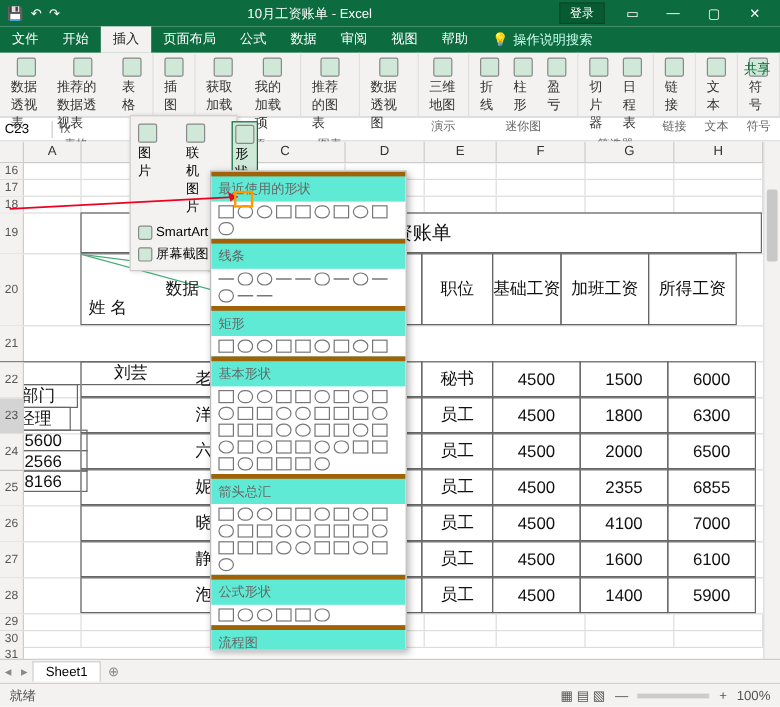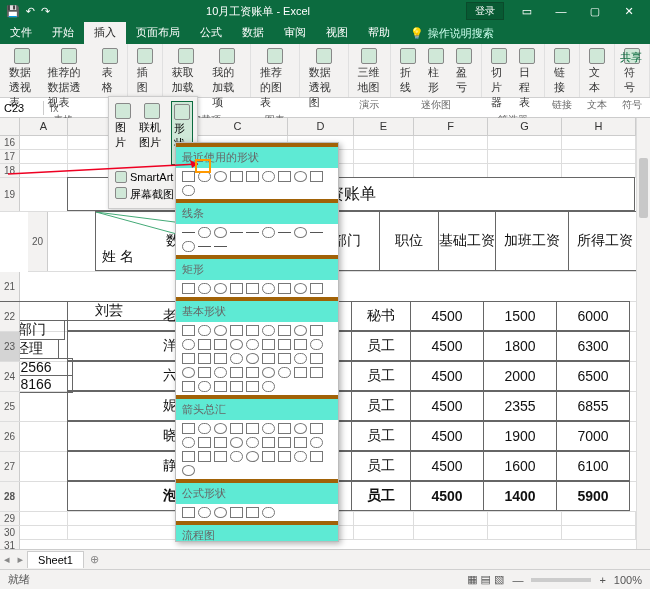--- a/index.html
+++ b/index.html
@@ -55,24 +55,24 @@
 .sp-row{display:flex;flex-wrap:wrap;gap:3px;padding:3px 6px}
 .sp-shape{width:13px;height:11px;border:1px solid #777;background:#fff}
 .sp-shape.round{border-radius:6px}
 .sp-shape.circ{border-radius:50%}
 .sp-shape.line{border:none;border-top:1px solid #555;height:1px;margin-top:5px}
 .sp-highlight{position:absolute;left:195px;top:159px;width:16px;height:14px;border:2px solid #f90;z-index:60}
 .redarrow{position:absolute;left:8px;top:170px;width:196px;height:2px;z-index:55}
 .redarrow svg{overflow:visible}
 
 .illupanel{position:absolute;left:108px;top:96px;width:90px;background:#f3f2f1;border:1px solid #ccc;padding:4px;z-index:40;box-shadow:1px 1px 4px rgba(0,0,0,.2)}
-.illupanel .row{display:flex;gap:4px;margin-bottom:4px}
+.illupanel .row{display:flex;gap:20px;margin-bottom:4px}
 .illupanel .ibtn{display:flex;flex-direction:column;align-items:center;font-size:9px;gap:1px;padding:2px;cursor:pointer}
 .illupanel .ibtn.on{background:#d0e8d8;border:1px solid #0c6b3f}
-.illupanel .side{display:flex;align-items:flex-start;gap:3px;font-size:9px;padding:2px}
+.illupanel .side{display:flex;align-items:center;gap:3px;font-size:9px;padding:2px}
 .vsb{position:absolute;right:0;top:118px;bottom:40px;width:14px;background:#f3f2f1;border-left:1px solid #ddd}
 .vsb .thumb{position:absolute;left:2px;right:2px;top:40px;height:60px;background:#c8c8c8;border-radius:2px}
 </style>
 </head>
 <body>
 
 <div class="titlebar">
   <div class="qa-icons">
     <span>💾</span>
     <span>↶</span>
@@ -277,21 +277,21 @@
         <div class="cell" style="width: 60px;"></div>
         <div class="cell" style="width: 74px;"></div>
         <div class="cell" style="width: 74px;"></div>
         <div class="cell" style="width: 74px;"></div>
       </div>
       <div class="grow tall" style="height: 34px;">
         <div class="rh" style="line-height: 34px;">19</div>
         <div class="cell" style="width: 48px;"></div>
         <div class="tcell" style="width: 568px; font-size: 16px; justify-content: flex-start; padding-left: 260px;">资账单</div>
       </div>
-      <div class="grow " style="height: 60px; margin-left: 28px;">
+      <div class="grow " style="height: 60px;">
         <div class="rh" style="line-height: 60px;">20</div>
         <div class="cell" style="width: 48px;"></div>
         <div class="tcell diag" style="width: 220px; height: 60px;">
           <svg width="100%" height="100%">
             <line x1="0" y1="0" x2="220" y2="60" stroke="#4a7" stroke-width="1"></line>
             <line x1="0" y1="0" x2="220" y2="28" stroke="#4a7" stroke-width="1"></line>
           </svg>
           <span class="d1">姓 名</span>
           <span class="d2">数据</span>
           <span class="d3">信</span>
@@ -301,20 +301,21 @@
         <div class="tcell" style="width: 58px;">基础工资</div>
         <div class="tcell" style="width: 74px;">加班工资</div>
         <div class="tcell" style="width: 74px;">所得工资</div>
       </div>
       <div class="grow data" style="height: 30px; flex-direction: column;">
         <div class="rh" style="line-height: 30px;">21</div>
         <div class="cell" style="width: 48px;"></div>
         <div class="tcell" style="width: 220px;">刘芸</div>
         <div class="tcell" style="width: 66px;">部门</div>
         <div class="tcell" style="width: 60px;">经理</div>
+        <div class="tcell" style="width: 74px;">5600</div>
         <div class="tcell" style="width: 74px;">2566</div>
         <div class="tcell" style="width: 74px;">8166</div>
       </div>
       <div class="grow data" style="height: 30px;">
         <div class="rh" style="line-height: 30px;">22</div>
         <div class="cell" style="width: 48px;"></div>
         <div class="tcell" style="width: 220px;">老潘</div>
         <div class="tcell" style="width: 66px;">部门</div>
         <div class="tcell" style="width: 60px;">秘书</div>
         <div class="tcell" style="width: 74px;">4500</div>
@@ -351,34 +352,34 @@
         <div class="tcell" style="width: 74px;">2355</div>
         <div class="tcell" style="width: 74px;">6855</div>
       </div>
       <div class="grow data" style="height: 30px;">
         <div class="rh" style="line-height: 30px;">26</div>
         <div class="cell" style="width: 48px;"></div>
         <div class="tcell" style="width: 220px;">晓阳</div>
         <div class="tcell" style="width: 66px;">部门</div>
         <div class="tcell" style="width: 60px;">员工</div>
         <div class="tcell" style="width: 74px;">4500</div>
-        <div class="tcell" style="width: 74px;">1900</div>
+        <div class="tcell" style="width: 74px;">4100</div>
         <div class="tcell" style="width: 74px;">7000</div>
       </div>
       <div class="grow data" style="height: 30px;">
         <div class="rh" style="line-height: 30px;">27</div>
         <div class="cell" style="width: 48px;"></div>
         <div class="tcell" style="width: 220px;">静静</div>
         <div class="tcell" style="width: 66px;">部门</div>
         <div class="tcell" style="width: 60px;">员工</div>
         <div class="tcell" style="width: 74px;">4500</div>
         <div class="tcell" style="width: 74px;">1600</div>
         <div class="tcell" style="width: 74px;">6100</div>
       </div>
-      <div class="grow data" style="height: 30px; font-weight: bold;">
+      <div class="grow data" style="height: 30px;">
         <div class="rh" style="line-height: 30px;">28</div>
         <div class="cell" style="width: 48px;"></div>
         <div class="tcell" style="width: 220px;">泡泡</div>
         <div class="tcell" style="width: 66px;">部门</div>
         <div class="tcell" style="width: 60px;">员工</div>
         <div class="tcell" style="width: 74px;">4500</div>
         <div class="tcell" style="width: 74px;">1400</div>
         <div class="tcell" style="width: 74px;">5900</div>
       </div>
       <div class="grow hr" style="height: 14px;">

